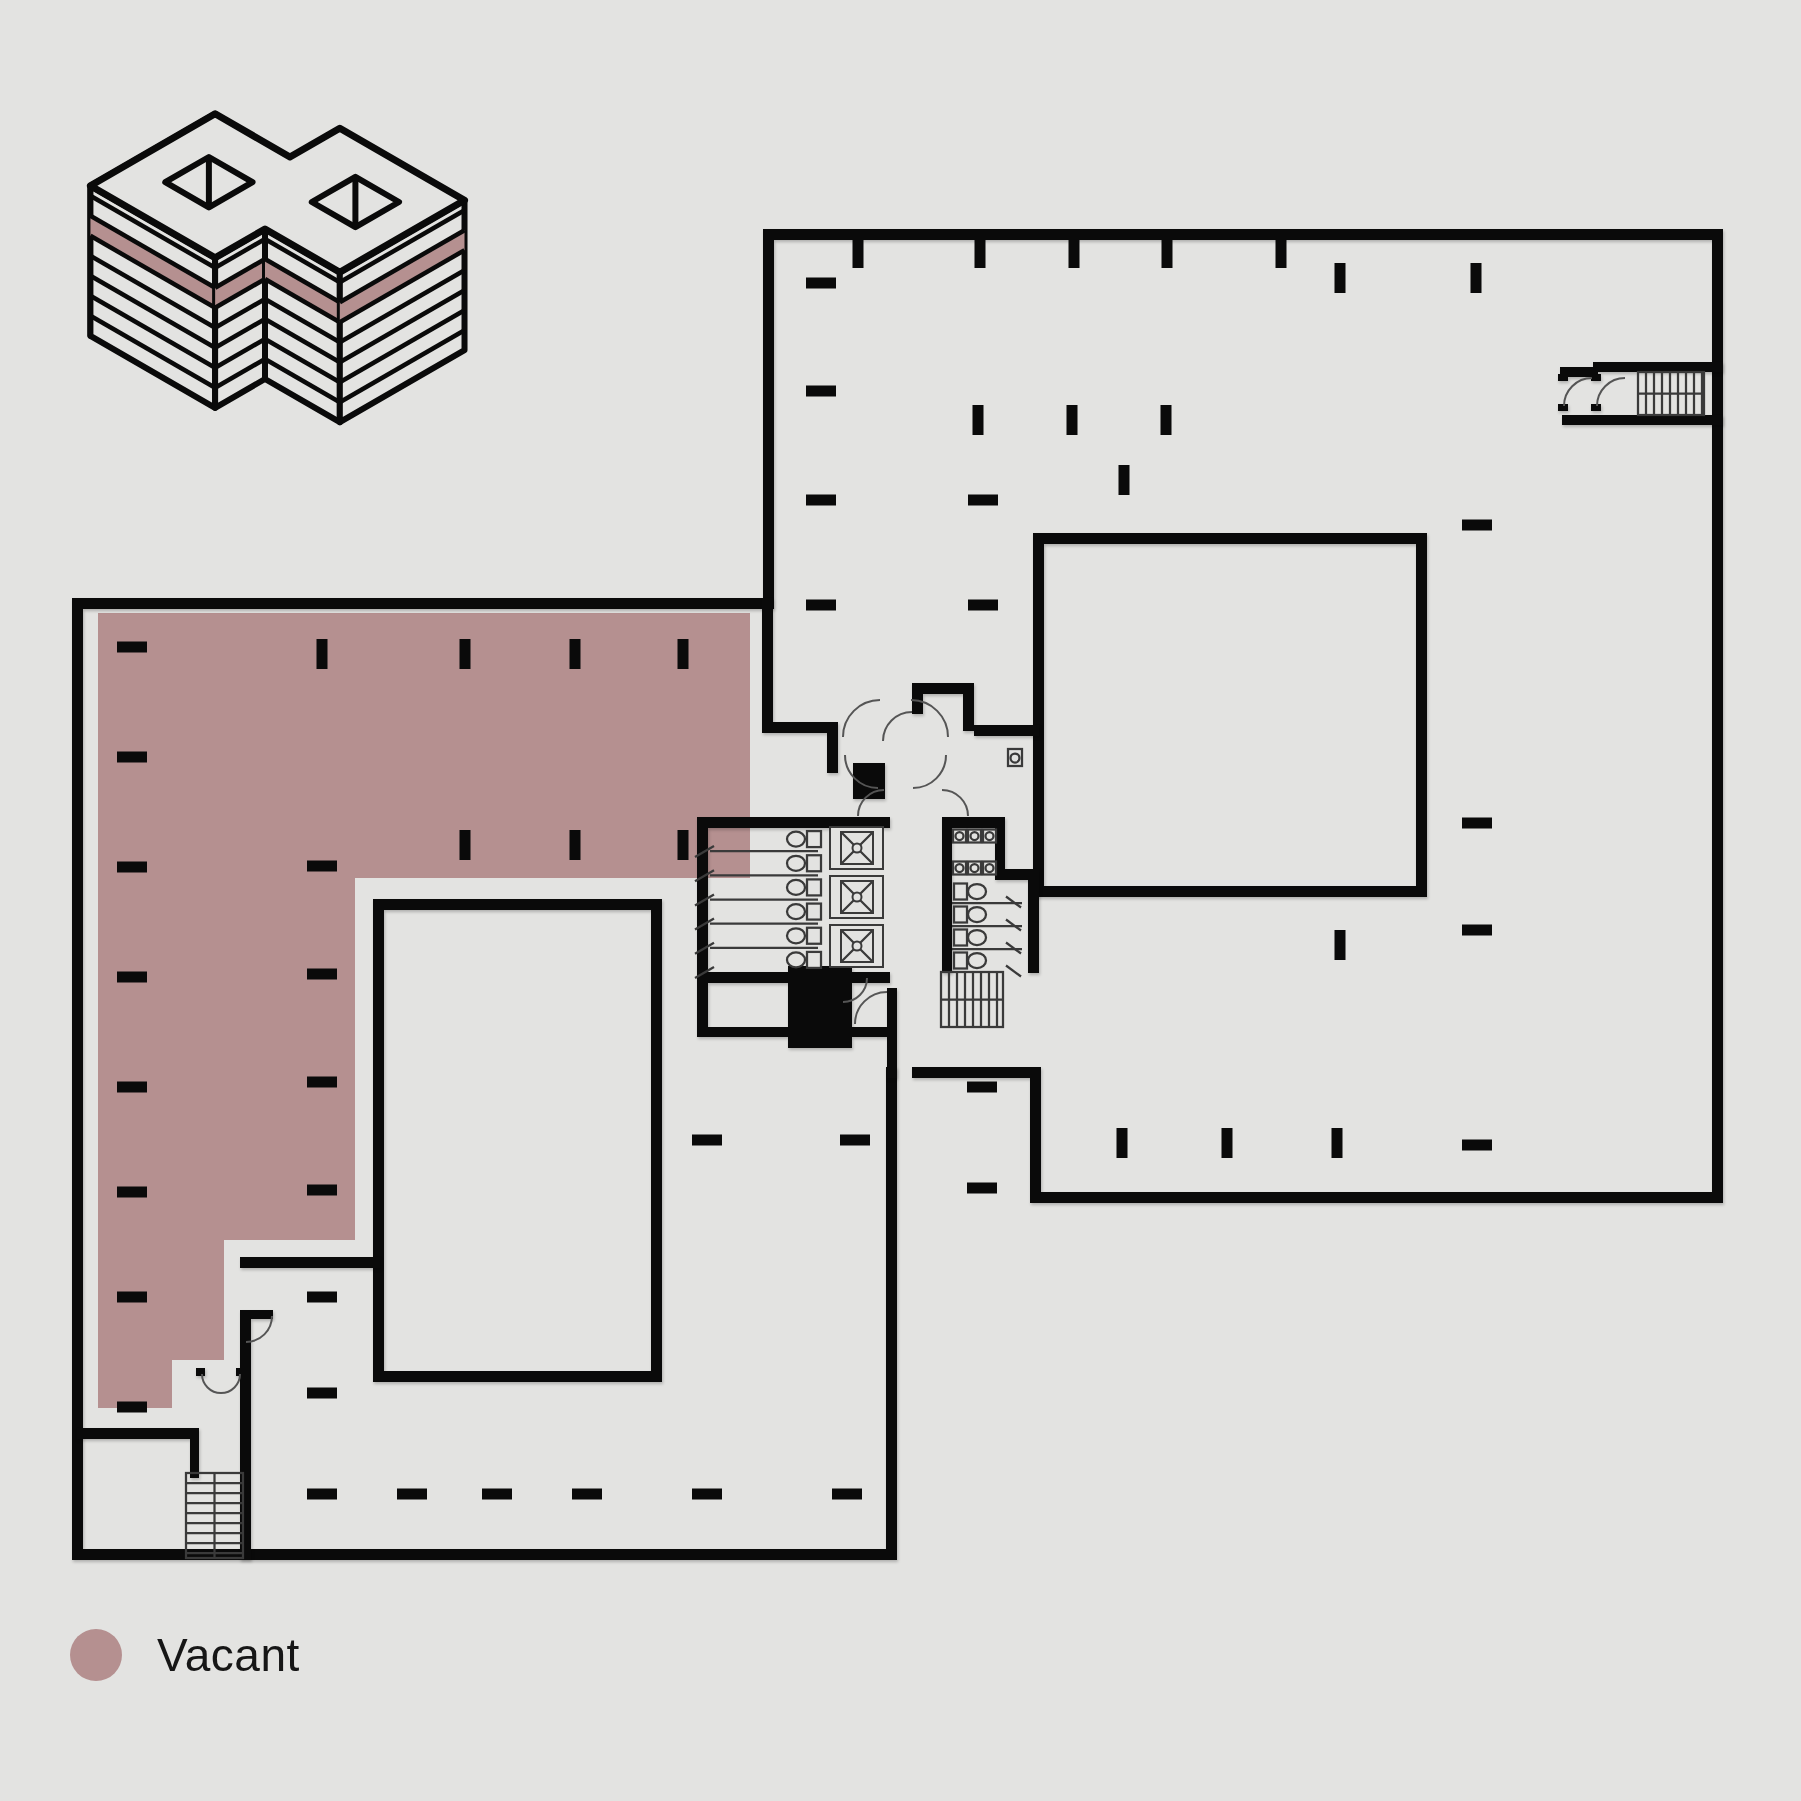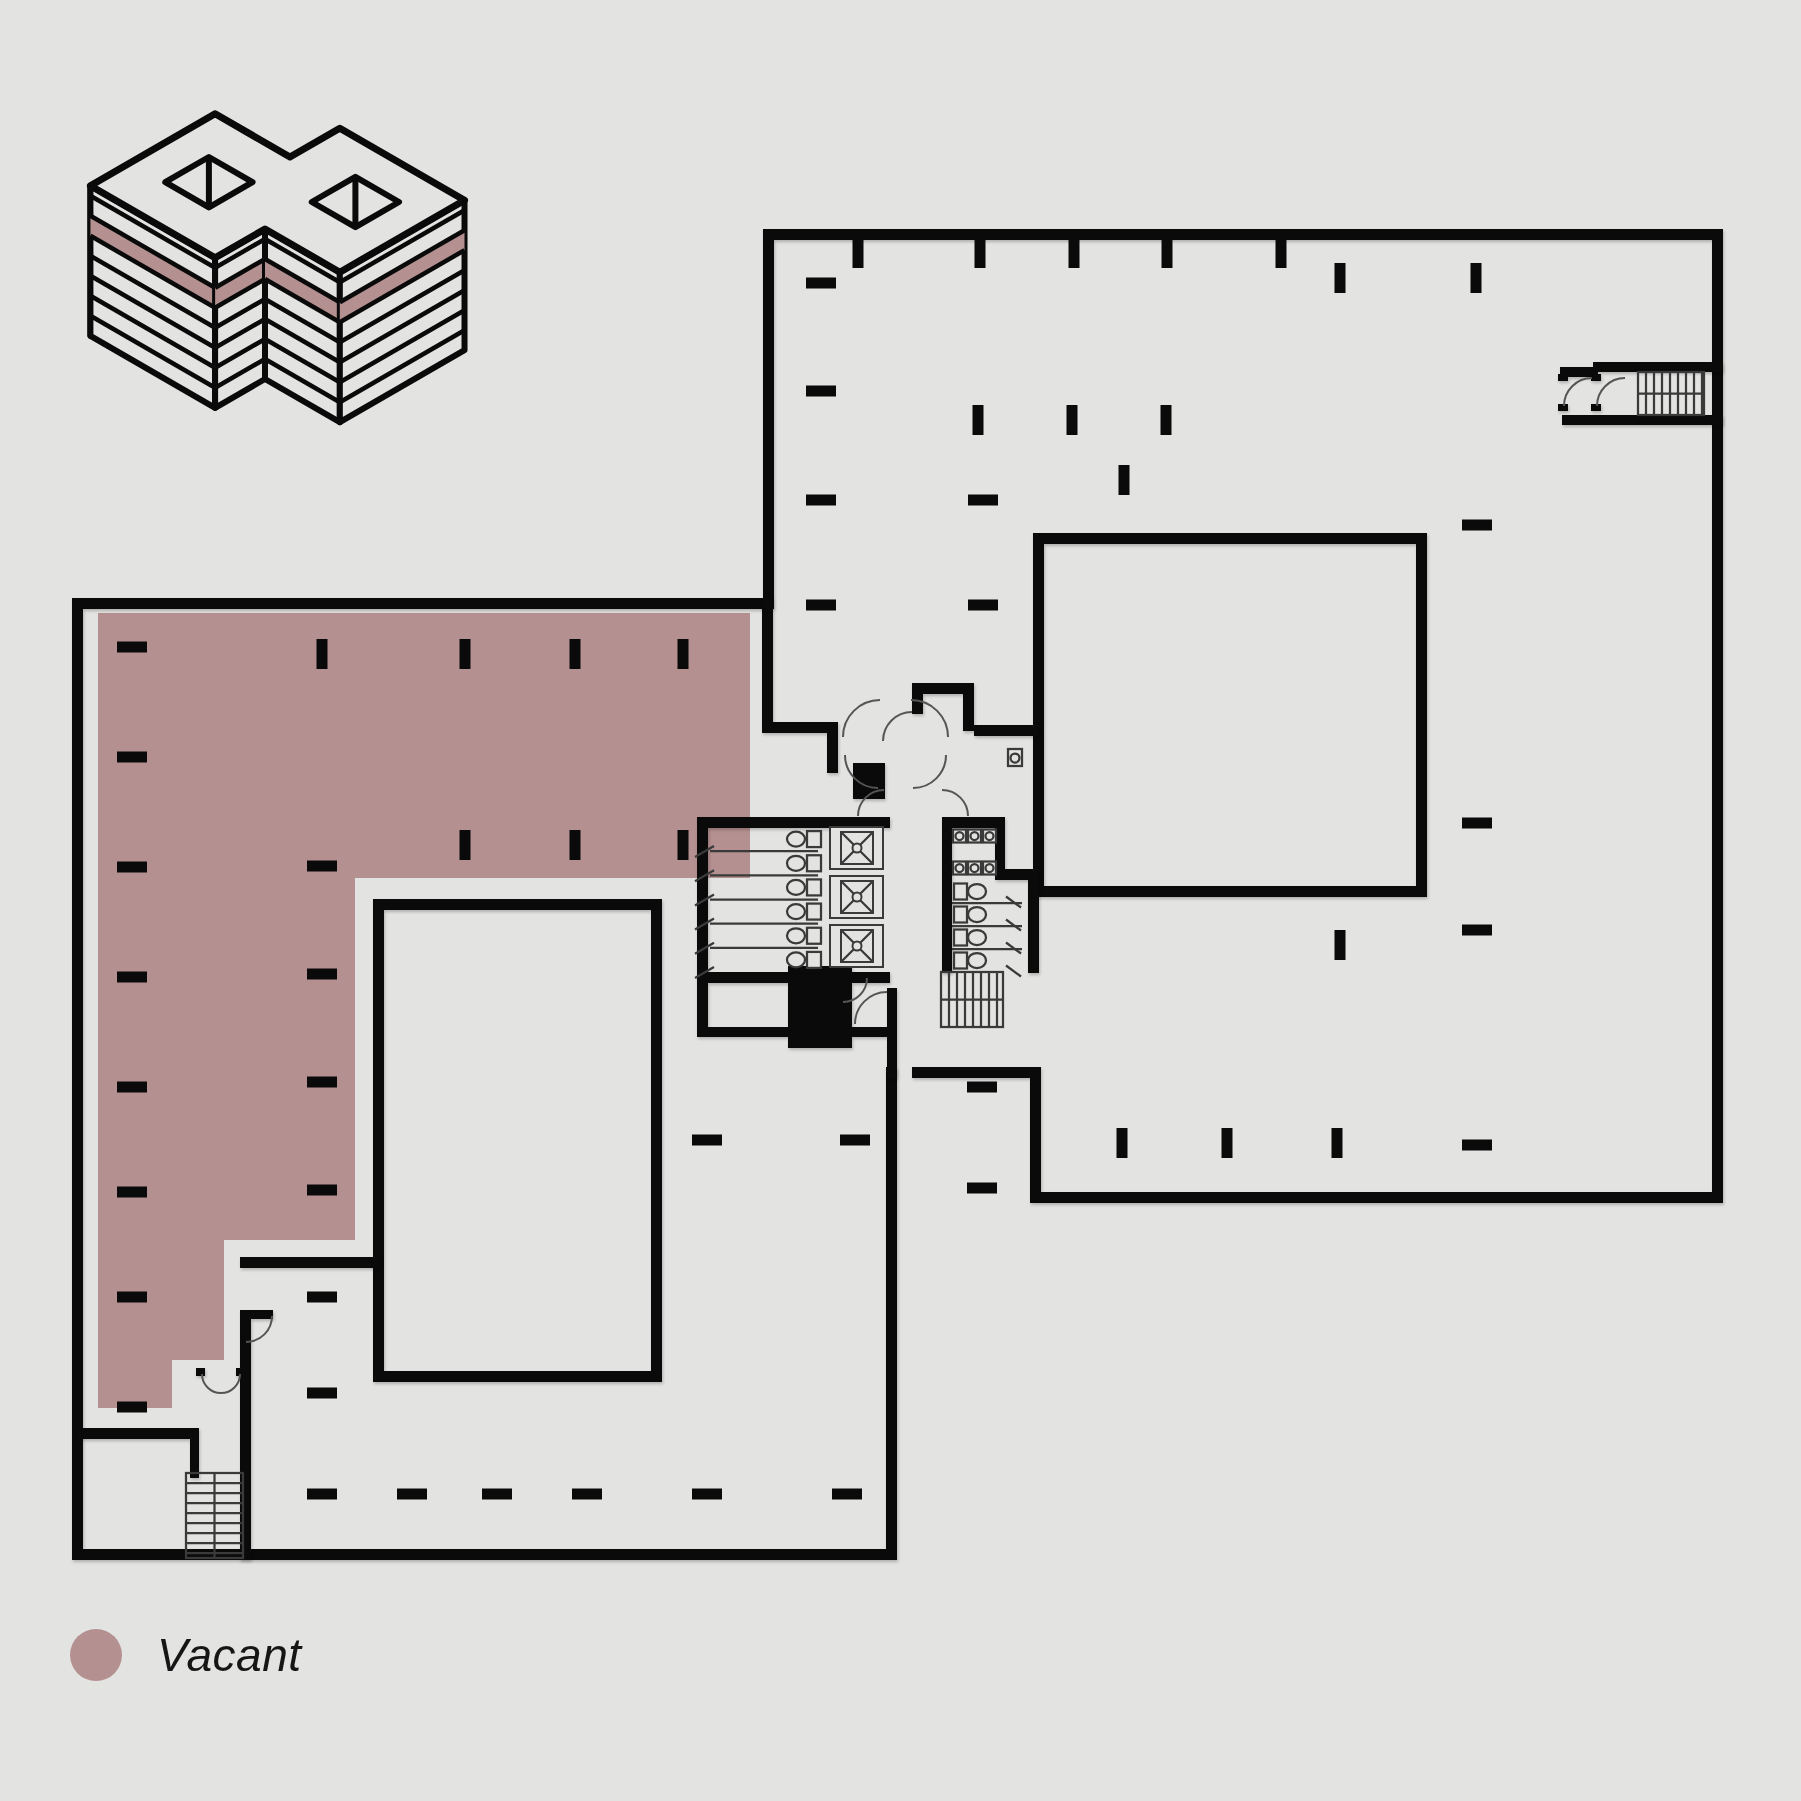--- a/index.html
+++ b/index.html
@@ -1,18 +1,18 @@
 <!DOCTYPE html>
 <html style="--bg: #e3e3e1; --wall: #0a0a0a; --accent: #b59090; --thin: #3a3a3a; --arc: #555555;"><head>
 <meta charset="utf-8">
 <style>
   :root { --bg:#e3e3e1; --wall:#0a0a0a; --accent:#b59090; --thin:#3a3a3a; --arc:#555; }
   html,body { margin:0; padding:0; background:var(--bg); }
   .stage { position:relative; width:1801px; height:1801px; background:var(--bg); overflow:hidden;
-           font-family:"Liberation Sans", sans-serif;font-style:italic; }
+           font-family:"Liberation Sans", sans-serif; }
   svg { display:block; }
   .wallstroke { fill:none; stroke:var(--wall); stroke-width:11; stroke-linecap:square; stroke-linejoin:miter; }
   .wallfill   { fill:var(--wall); stroke:none; }
   .thinline   { fill:none; stroke:var(--thin); stroke-width:2.25; }
   .arcline    { fill:none; stroke:var(--arc);  stroke-width:2; }
   .fixture    { fill:var(--bg); stroke:var(--thin); stroke-width:2.25; }
   .shadow     { filter: drop-shadow(1.5px 2.5px 1.5px rgba(0,0,0,.22)); }
   .icon-face  { fill:var(--bg); stroke:var(--wall); stroke-width:6; stroke-linejoin:round; }
   .icon-line  { fill:none; stroke:var(--wall); stroke-width:4.5; }
   .icon-roof  { fill:var(--bg); stroke:var(--wall); stroke-width:7; stroke-linejoin:round; }

